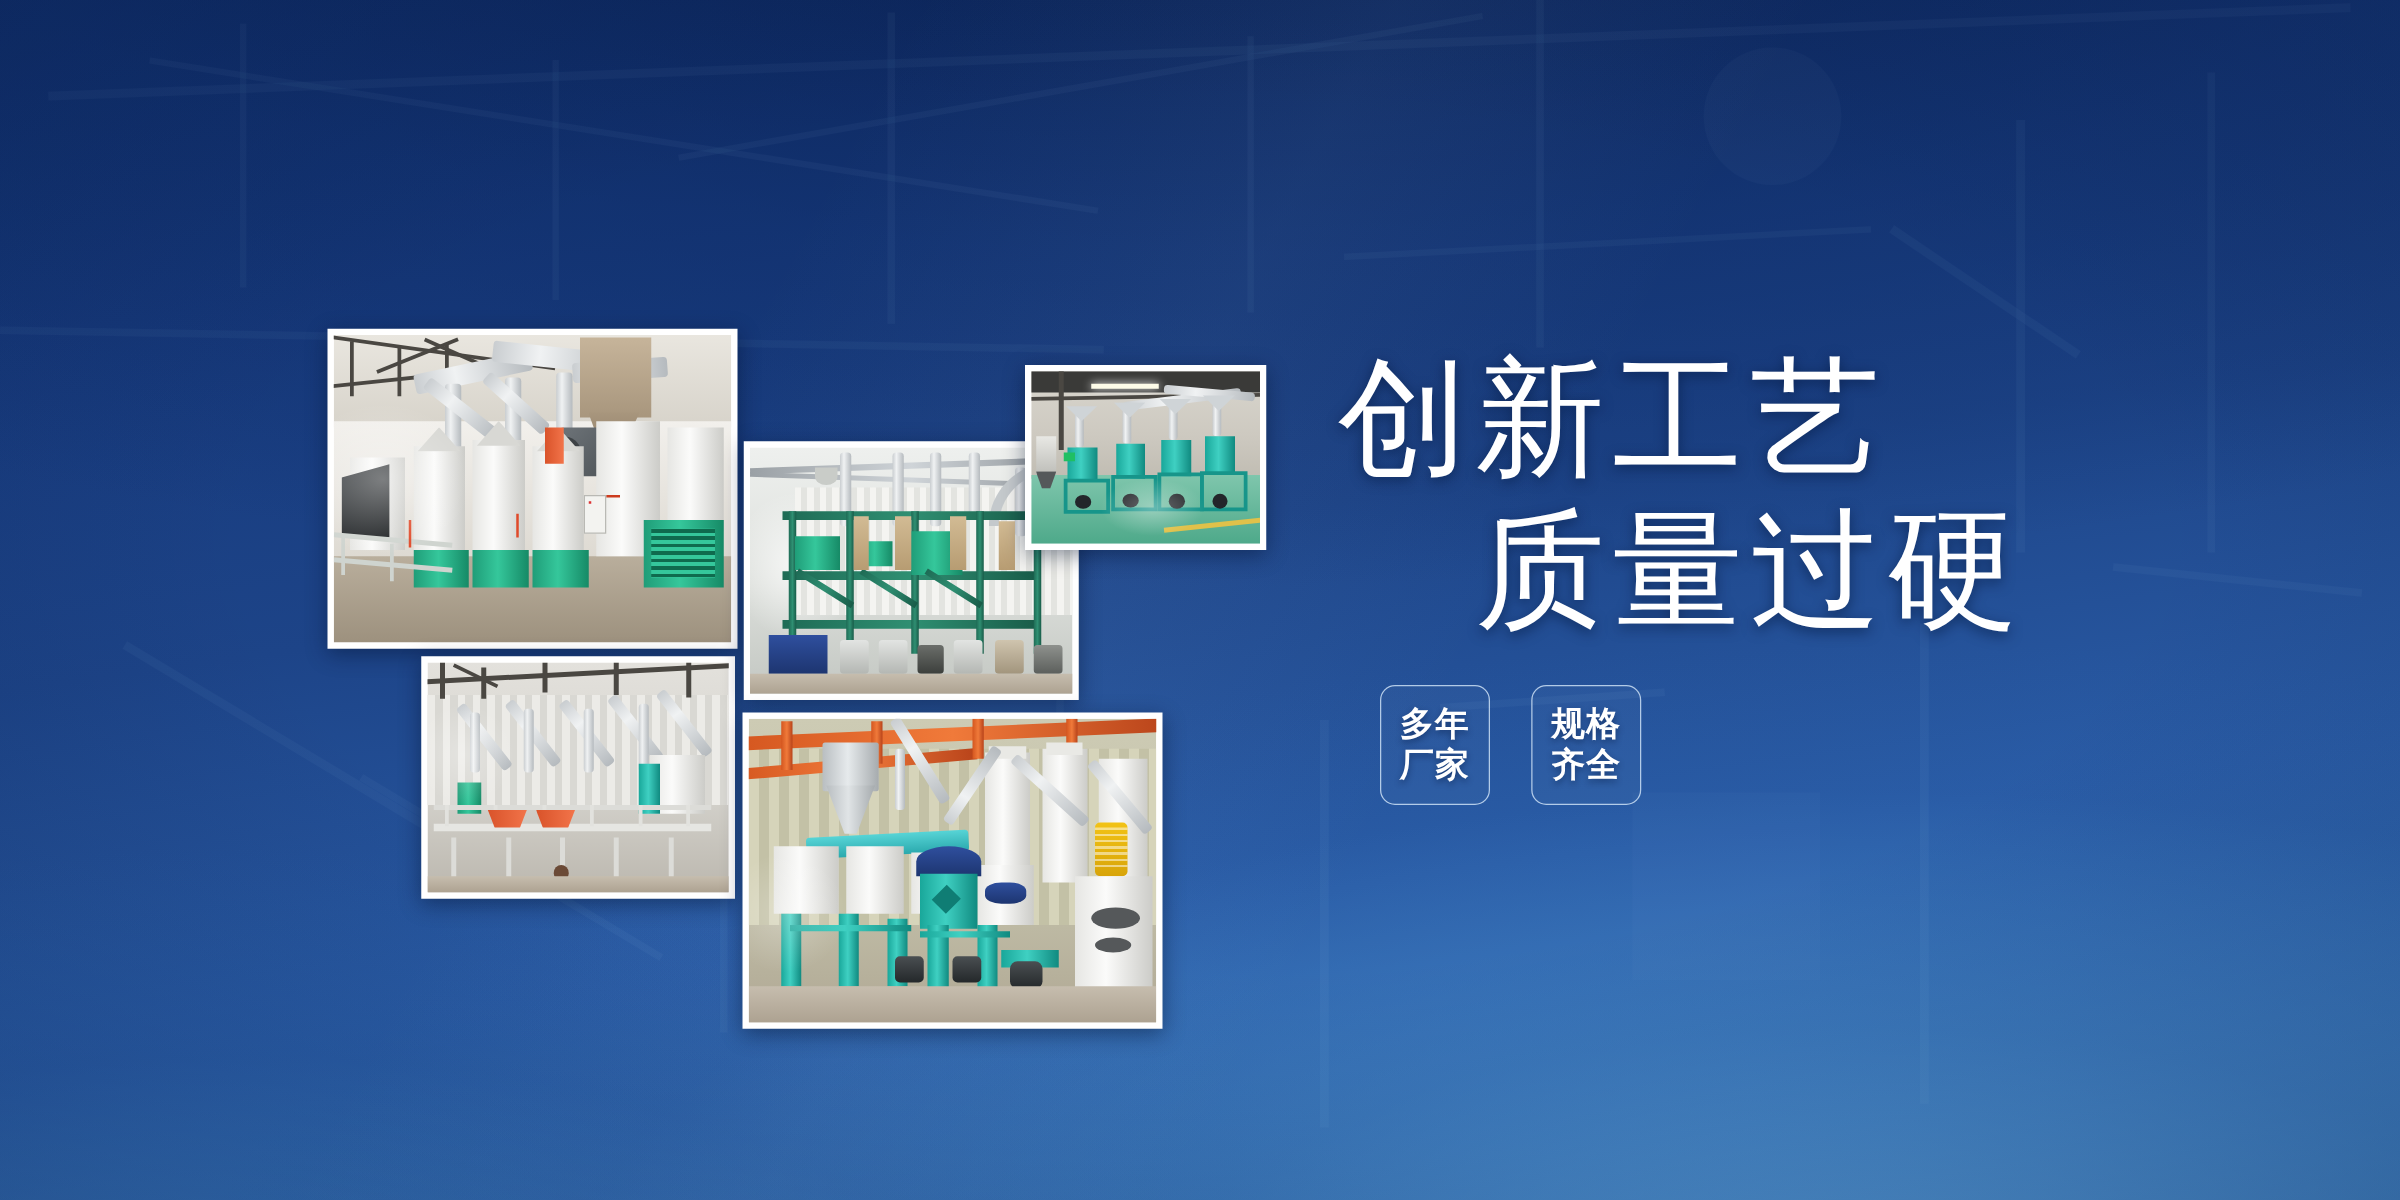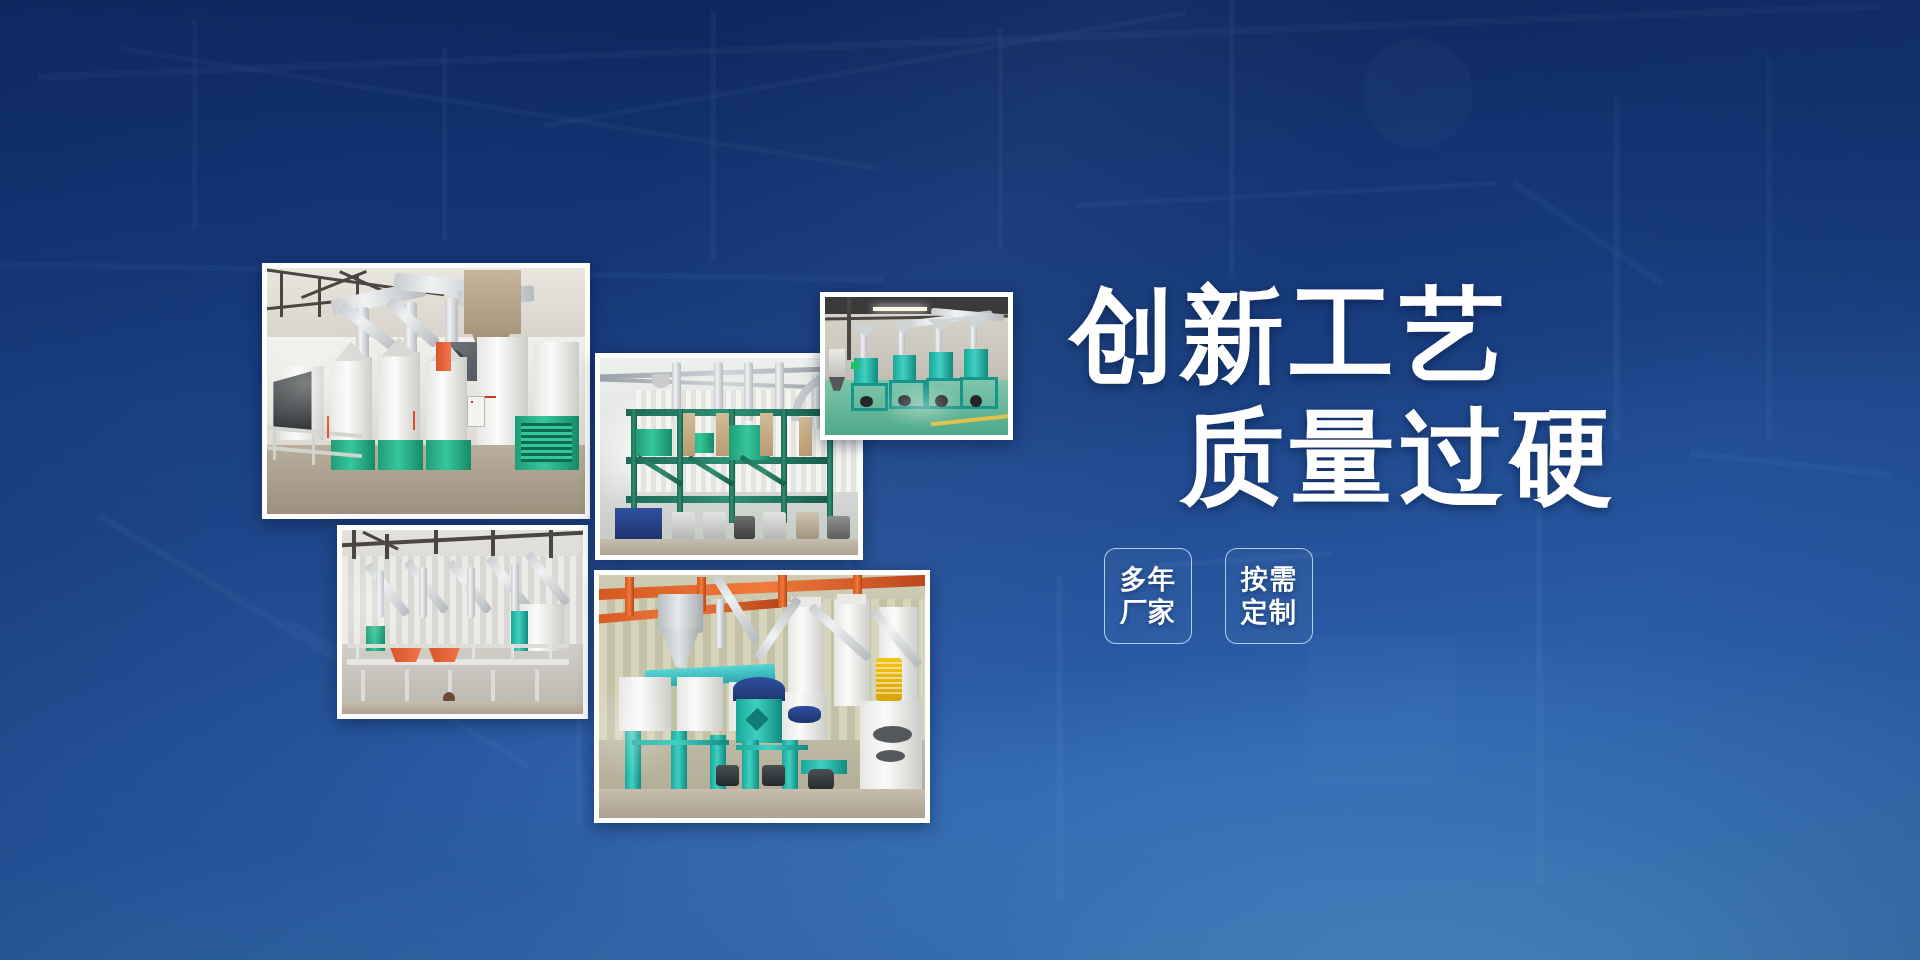--- a/index.html
+++ b/index.html
@@ -103,21 +103,21 @@
   
   #copy {
     position: absolute;
     left: 1060px;
     top: 280px;
     width: 620px;
     z-index: 20;
   }
   .headline {
     color: #ffffff;
-    font-weight: 700;
+    font-weight: 400;
     font-size: 104px;
     line-height: 1.06;
     letter-spacing: 6px;
     text-shadow: 0 3px 10px rgba(4,20,55,0.55);
     white-space: nowrap;
   }
   .headline.l1 { margin-left: 10px; }
   .headline.l2 { margin-left: 120px; margin-top: 12px; }
 
   .subtitle {
@@ -483,19 +483,19 @@
   <div id="copy">
     <div class="headline l1">创新工艺</div>
     <div class="headline l2">质量过硬</div>
 
     <div id="badges">
       <div class="badge">
         <span>多年</span>
         <span>厂家</span>
       </div>
       <div class="badge">
-        <span>按需</span>
-        <span>定制</span>
+        <span>规格</span>
+        <span>齐全</span>
       </div>
     </div>
   </div>
 
 </div>
 
 </body></html>

